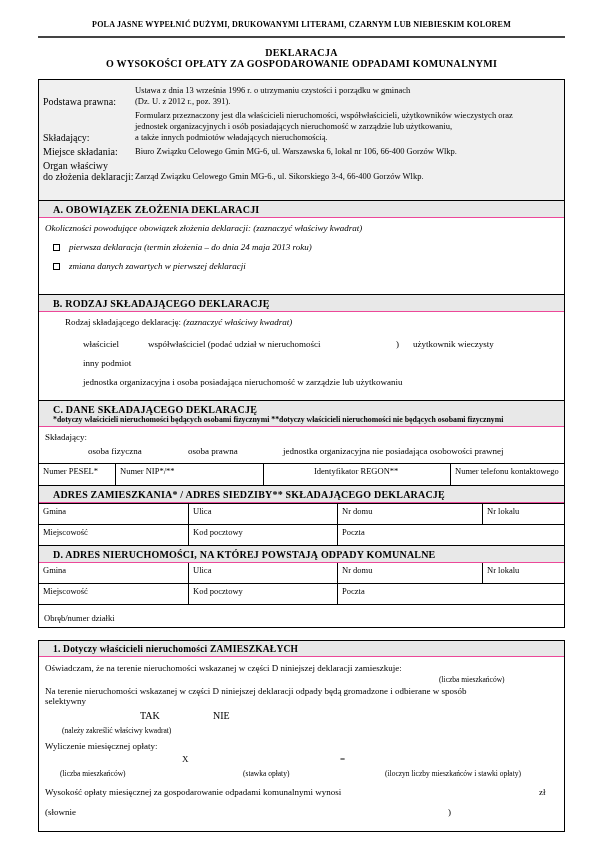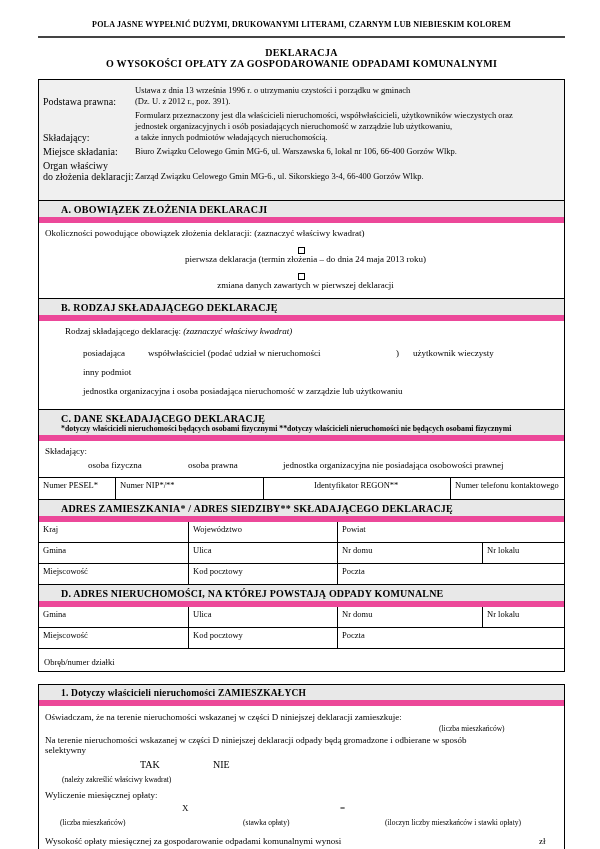--- a/index.html
+++ b/index.html
@@ -22,31 +22,31 @@
 
   .box { border:1px solid #000; margin-top:-1px; }
   .box.legal { margin-top:10px; background:#f0f0f0; padding:5px 4px 6px 4px; }
 
   .legal-row { display:flex; align-items:flex-end; margin-bottom:3px; }
   .legal-row:last-child { margin-bottom:12px; }
   .legal-label { width:92px; flex:none; font-size:10px; line-height:11px; white-space:pre-line; }
   .legal-value { flex:1; font-size:8.5px; line-height:11px; white-space:pre-line; }
 
   .sec-header {
-    background:#e8e8e8; border-bottom:6px solid #ec4899;
-    font-weight:bold; font-size:10px; padding:3px 5px 2px 22px; letter-spacing:.2px;
+    background:#e8e8e8; border-bottom:1px solid #ec4899;
+    font-weight:bold; font-size:10px; padding:3px 5px 2px 14px; letter-spacing:.2px;
   }
   .sec-header .subnote { font-weight:bold; font-size:7.8px; letter-spacing:0; display:block; }
   .sec-body { padding:5px 6px 6px 6px; font-size:9px; }
 
   .checkbox {
     display:inline-block; width:7px; height:7px; border:1px solid #000;
     background:#fff; margin-right:9px; flex:none;
   }
-  .opt { display:flex; align-items:center; margin:9px 0 0 8px; font-size:9px;flex-direction:column; }
+  .opt { display:flex; align-items:center; margin:9px 0 0 8px; font-size:9px; }
   .date-hint { font-size:7.5px; margin:3px 0 0 267px; }
 
   .rel-row { position:relative; height:13px; }
   .rel-row span { position:absolute; top:0; white-space:nowrap; }
   .italic { font-style:italic; }
 
   .fill-row { border-top:1px solid #000; padding:2px 5px; }
   .fill-label { font-size:8.5px; }
   .cells { display:flex; border-top:1px solid #000; }
   .cell { border-right:1px solid #000; padding:2px 4px; font-size:8.5px; }
@@ -95,39 +95,39 @@
     </div>
     <div class="legal-row">
       <div class="legal-label">Organ właściwy
 do złożenia deklaracji:</div>
       <div class="legal-value">Zarząd Związku Celowego Gmin MG-6., ul. Sikorskiego 3-4, 66-400 Gorzów Wlkp.</div>
     </div>
   </div>
 
   <div class="box">
     <div class="sec-header">A. OBOWIĄZEK ZŁOŻENIA DEKLARACJI</div>
-    <div class="sec-body" style="padding-bottom:8px;">
+    <div class="sec-body" style="padding-bottom:23px;font-style:italic;">
       <div>Okoliczności powodujące obowiązek złożenia deklaracji:  (zaznaczyć właściwy kwadrat)</div>
       <div class="opt">
         <span class="checkbox"></span>
         <span>pierwsza deklaracja (termin złożenia – do dnia  24 maja 2013 roku)</span>
       </div>
       <div class="opt">
         <span class="checkbox"></span>
         <span>zmiana danych zawartych w pierwszej deklaracji</span>
       </div>
     </div>
   </div>
 
   <div class="box">
     <div class="sec-header">B. RODZAJ SKŁADAJĄCEGO DEKLARACJĘ</div>
     <div class="sec-body" style="padding-bottom:10px;margin-left:20px;">
       <div><span>Rodzaj składającego deklarację: </span><span class="italic">(zaznaczyć właściwy kwadrat)</span></div>
       <div class="rel-row" style="margin-top:12px;">
-        <span style="left:18px;">posiadająca</span>
+        <span style="left:18px;">właściciel</span>
         <span style="left:83px;">współwłaściciel (podać udział w nieruchomości</span>
         <span style="left:331px;">)</span>
         <span style="left:348px;">użytkownik wieczysty</span>
       </div>
       <div class="rel-row" style="margin-top:6px;">
         <span style="left:18px;">inny podmiot</span>
       </div>
       <div class="rel-row" style="margin-top:6px;">
         <span style="left:18px;">jednostka organizacyjna i osoba posiadająca nieruchomość w zarządzie lub użytkowaniu</span>
       </div>
@@ -150,25 +150,20 @@
     <div class="cells">
       <div class="cell h21 w77"><span>Numer PESEL*</span></div>
       <div class="cell h21 w148"><span>Numer NIP*/**</span></div>
       <div class="cell h21 w141"><span>Identyfikator REGON**</span></div>
       <div class="cell h21"><span>Numer telefonu kontaktowego</span></div>
     </div>
   </div>
 
   <div class="box">
     <div class="sec-header">ADRES ZAMIESZKANIA* / ADRES SIEDZIBY** SKŁADAJĄCEGO DEKLARACJĘ</div>
-    <div class="cells first">
-      <div class="cell h20 w150"><span>Kraj</span></div>
-      <div class="cell h20 w149"><span>Województwo</span></div>
-      <div class="cell h20"><span>Powiat</span></div>
-    </div>
     <div class="cells">
       <div class="cell h20 w150"><span>Gmina</span></div>
       <div class="cell h20 w149"><span>Ulica</span></div>
       <div class="cell h20 w145"><span>Nr domu</span></div>
       <div class="cell h20"><span>Nr lokalu</span></div>
     </div>
     <div class="cells">
       <div class="cell h20 w150"><span>Miejscowość</span></div>
       <div class="cell h20 w149"><span>Kod pocztowy</span></div>
       <div class="cell h20"><span>Poczta</span></div>

